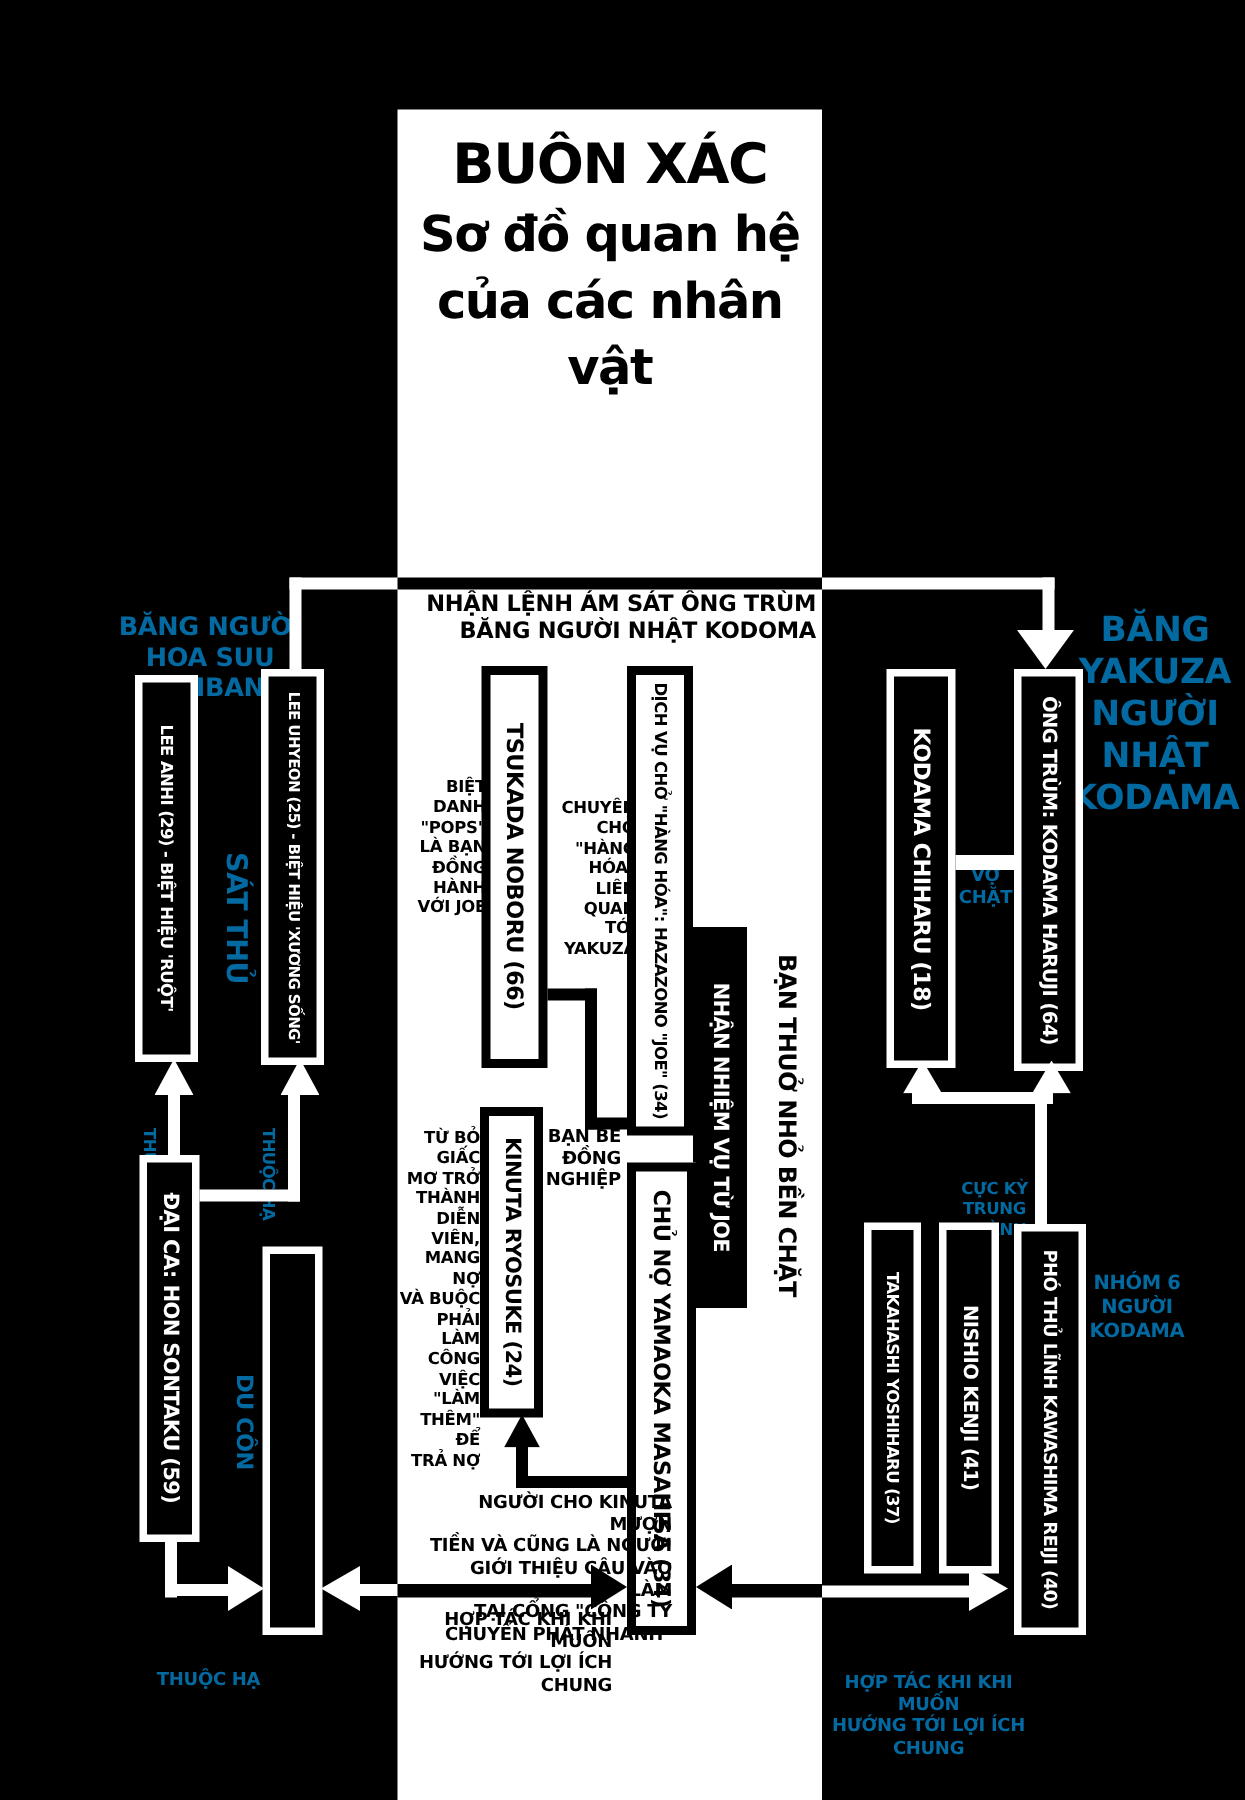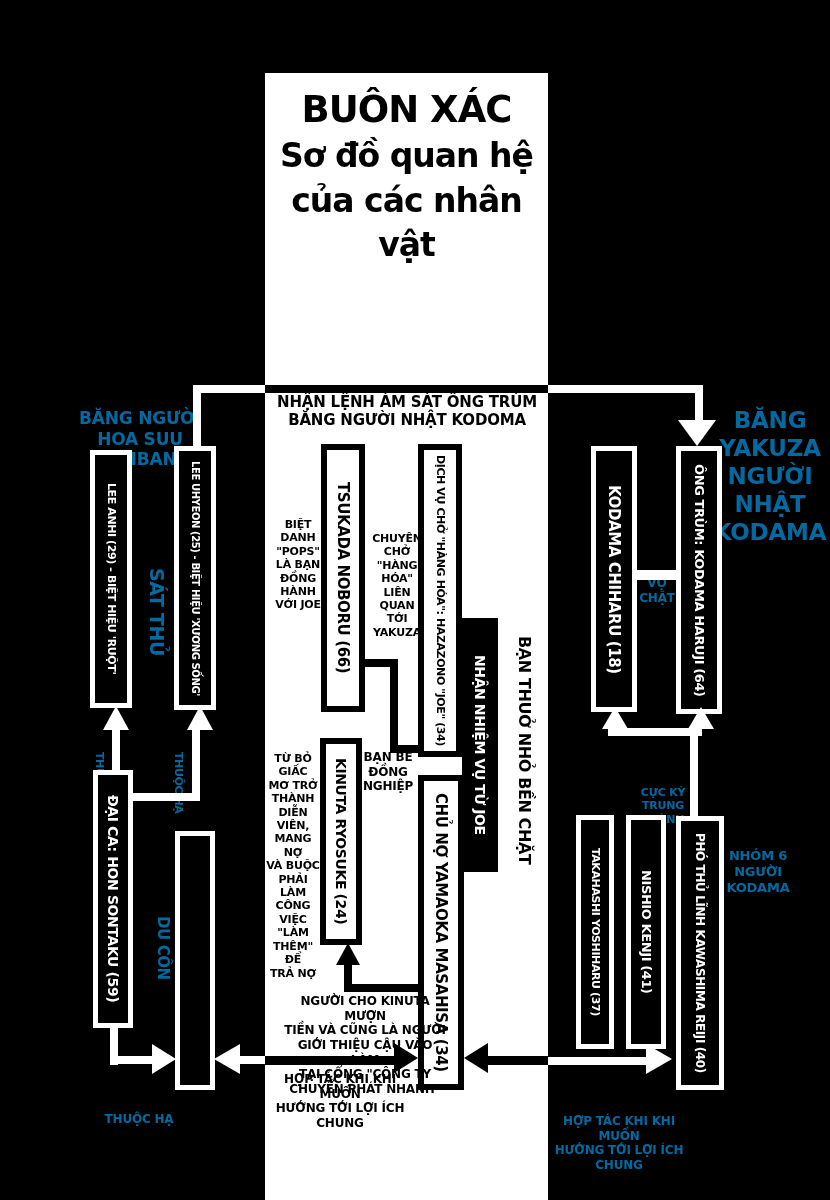--- a/index.html
+++ b/index.html
@@ -7,21 +7,21 @@
   #canvas{position:relative;width:830px;height:1200px;background:#000;overflow:hidden;
           font-family:"DejaVu Sans","Liberation Sans",sans-serif;font-weight:bold;}
   .abs{position:absolute;}
   .strip{background:#fff;}
   .wbox{background:#000;border:5px solid #fff;color:#fff;display:flex;align-items:center;justify-content:center;overflow:hidden;}
   .bbox{background:#fff;border:6px solid #000;color:#000;display:flex;align-items:center;justify-content:center;overflow:hidden;}
   .sbox{background:#000;color:#fff;display:flex;align-items:center;justify-content:center;overflow:hidden;}
   .vt{writing-mode:vertical-rl;white-space:nowrap;letter-spacing:-0.4px;}
   .lbl{white-space:pre-line;text-align:center;line-height:1.22;letter-spacing:-0.2px;}
   .w{color:#0369a1;margin-top:42px;}
-  .b{color:#000;}
+  .b{color:#000;text-align:right;}
   .line{background:#fff;}
   .lineb{background:#000;}
   .tri-up{clip-path:polygon(50% 0,100% 100%,0 100%);}
   .tri-down{clip-path:polygon(0 0,100% 0,50% 100%);}
   .tri-left{clip-path:polygon(100% 0,100% 100%,0 50%);}
   .tri-right{clip-path:polygon(0 0,100% 50%,0 100%);}
   .tw{background:#fff;}
   .tb{background:#000;}
   .title1{font-size:37px;text-align:center;letter-spacing:-1px;}
   .title2{font-size:33px;text-align:center;line-height:1.35;white-space:pre-line;letter-spacing:-1px;}

